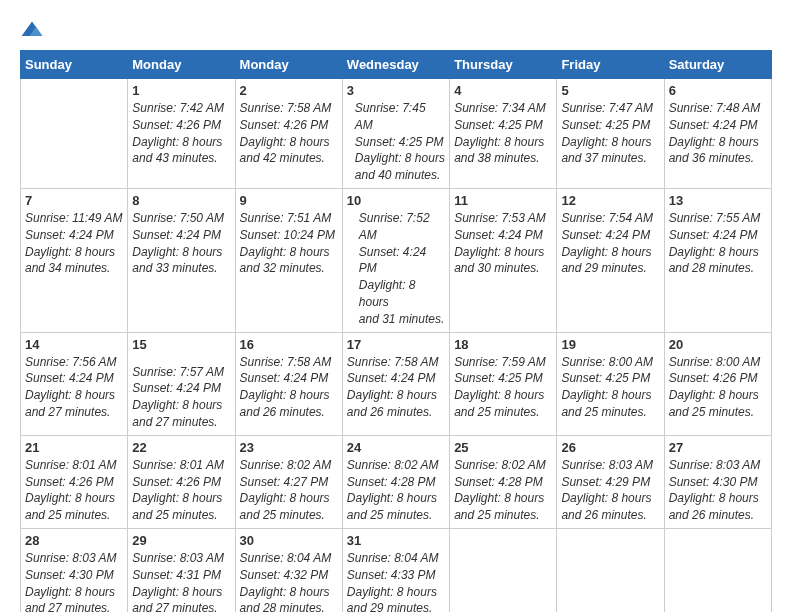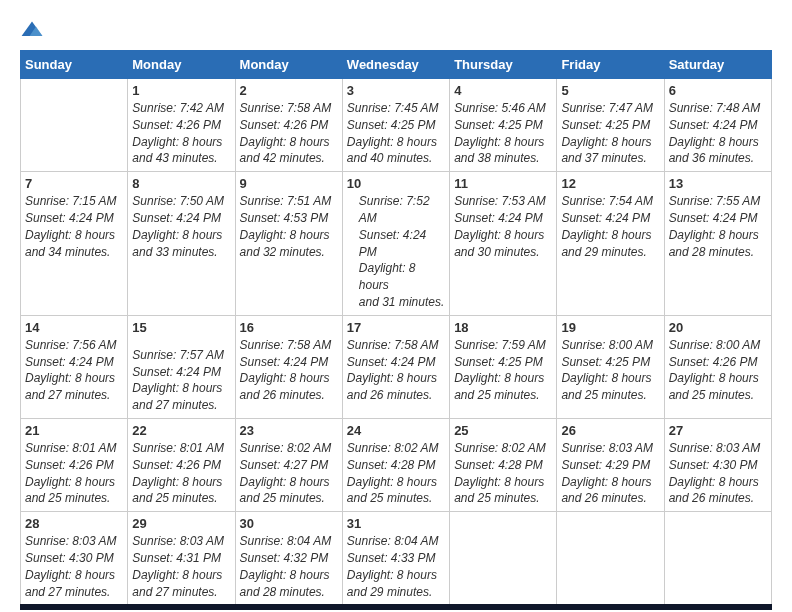--- a/index.html
+++ b/index.html
@@ -138,28 +138,28 @@
         </td>
         <td>
           <span class="day-number">2</span>
           <div class="day-info" style="white-space: pre-line;">Sunrise: 7:58 AM
 Sunset: 4:26 PM
 Daylight: 8 hours
 and 42 minutes.</div>
         </td>
         <td>
           <span class="day-number">3</span>
-          <div class="day-info" style="white-space: pre-line;">Sunrise: 7:45 AM
+          <div class="day-info" style="white-space: pre-line; margin-left: 8px;">Sunrise: 7:45 AM
 Sunset: 4:25 PM
 Daylight: 8 hours
 and 40 minutes.</div>
         </td>
         <td>
           <span class="day-number">4</span>
-          <div class="day-info" style="white-space: pre-line;">Sunrise: 5:46 AM
+          <div class="day-info" style="white-space: pre-line;">Sunrise: 7:34 AM
 Sunset: 4:25 PM
 Daylight: 8 hours
 and 38 minutes.</div>
         </td>
         <td>
           <span class="day-number">5</span>
           <div class="day-info" style="white-space: pre-line;">Sunrise: 7:47 AM
 Sunset: 4:25 PM
 Daylight: 8 hours
 and 37 minutes.</div>
@@ -168,36 +168,36 @@
           <span class="day-number">6</span>
           <div class="day-info" style="white-space: pre-line;">Sunrise: 7:48 AM
 Sunset: 4:24 PM
 Daylight: 8 hours
 and 36 minutes.</div>
         </td>
       </tr>
       <tr>
         <td>
           <span class="day-number">7</span>
-          <div class="day-info" style="white-space: pre-line;">Sunrise: 7:15 AM
+          <div class="day-info" style="white-space: pre-line;">Sunrise: 11:49 AM
 Sunset: 4:24 PM
 Daylight: 8 hours
 and 34 minutes.</div>
         </td>
         <td>
           <span class="day-number">8</span>
           <div class="day-info" style="white-space: pre-line;">Sunrise: 7:50 AM
 Sunset: 4:24 PM
 Daylight: 8 hours
 and 33 minutes.</div>
         </td>
         <td>
           <span class="day-number">9</span>
           <div class="day-info" style="white-space: pre-line;">Sunrise: 7:51 AM
-Sunset: 4:53 PM
+Sunset: 10:24 PM
 Daylight: 8 hours
 and 32 minutes.</div>
         </td>
         <td>
           <span class="day-number">10</span>
           <div class="day-info" style="white-space: pre-line; margin-left: 12px;">Sunrise: 7:52 AM
 Sunset: 4:24 PM
 Daylight: 8 hours
 and 31 minutes.</div>
         </td>

